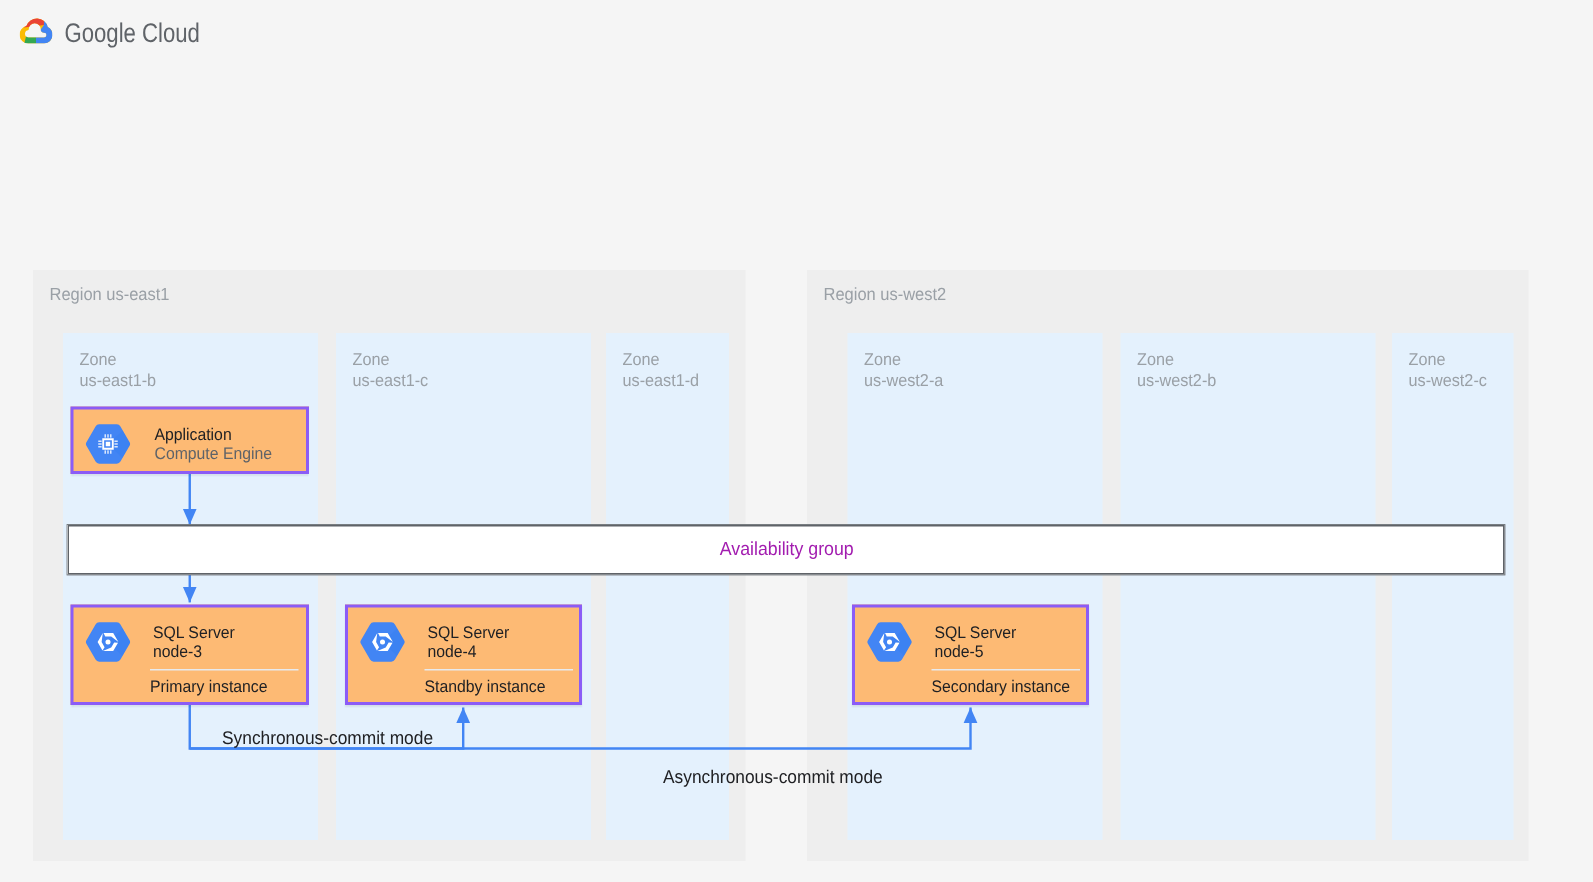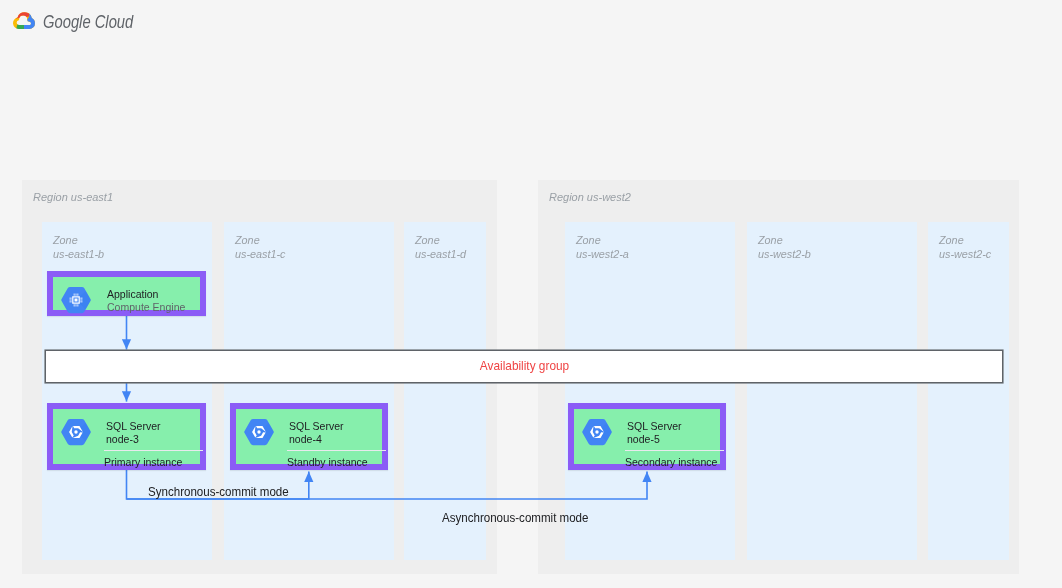--- a/index.html
+++ b/index.html
@@ -1,20 +1,20 @@
 <!DOCTYPE html>
 <html><head>
 <meta charset="utf-8">
 <title>SQL Server Availability Group across Google Cloud regions</title>
 <style>
   html,body{margin:0;padding:0;}
   body{width:1062px;height:588px;background:#f5f5f5;
        font-family:"Liberation Sans",sans-serif;overflow:hidden;}
   #stage{position:relative;width:1062px;height:588px;background:#f5f5f5;}
-  .abs{position:absolute;font-style:italic;}
+  .abs{position:absolute;}
 
   
   #brand{left:13px;top:11px;display:flex;align-items:flex-start;}
   #brand-logo{width:22px;height:19px;display:block;}
   #brand-text{margin-left:8px;font-size:18px;color:#5f6368;letter-spacing:0px;
               line-height:19px;white-space:nowrap;position:relative;top:2px;
               transform:scaleX(0.82);transform-origin:0 50%;}
   #brand-text .g{font-weight:500;color:#5f6368;}
   #brand-text .c{font-weight:400;color:#5f6368;}
 
@@ -23,33 +23,33 @@
 
   
   .region{background:#eeeeee;}
   .region-label{position:absolute;font-size:11.7px;color:#9aa0a6;white-space:nowrap;
                 line-height:12px;}
   .zone{position:absolute;background:#e4f1fd;}
   .zone-kicker{position:absolute;font-size:11.5px;color:#9aa0a6;white-space:nowrap;
                line-height:12px;}
 
   
-  .card{position:absolute;background:#86efac;border:6px solid #8b5cf6;
+  .card{position:absolute;background:#fdba74;border:2px solid #8b5cf6;
         box-sizing:border-box;box-shadow:0 1px 1px rgba(60,64,67,.10);}
   .card-icon{position:absolute;}
   .card-title{position:absolute;font-size:11.2px;color:#202124;white-space:nowrap;line-height:12px;}
   .card-sub{position:absolute;font-size:11.2px;color:#5f6368;white-space:nowrap;line-height:12px;}
   .card-sub.dark{color:#202124;}
   .card-divider{position:absolute;height:1px;background:#e8eaed;}
   .card-role{position:absolute;font-size:11.2px;color:#202124;white-space:nowrap;line-height:12px;}
 
   
   #ag{position:absolute;background:#fff;box-sizing:border-box;
        box-shadow:inset 0 0 0 1px #5f6368, 0 0 0 0.6px #6b7075;}
-  #ag-label{position:absolute;font-size:12.6px;color:#ef4444;white-space:nowrap;line-height:13px;}
+  #ag-label{position:absolute;font-size:12.6px;color:#a21caf;white-space:nowrap;line-height:13px;}
 
   
   .conn-label{position:absolute;font-size:12.3px;color:#202124;white-space:nowrap;line-height:13px;}
   svg.wires{position:absolute;left:0;top:0;width:1062px;height:588px;overflow:visible;}
 </style>
 </head>
 <body>
 
 <div id="stage">
 

